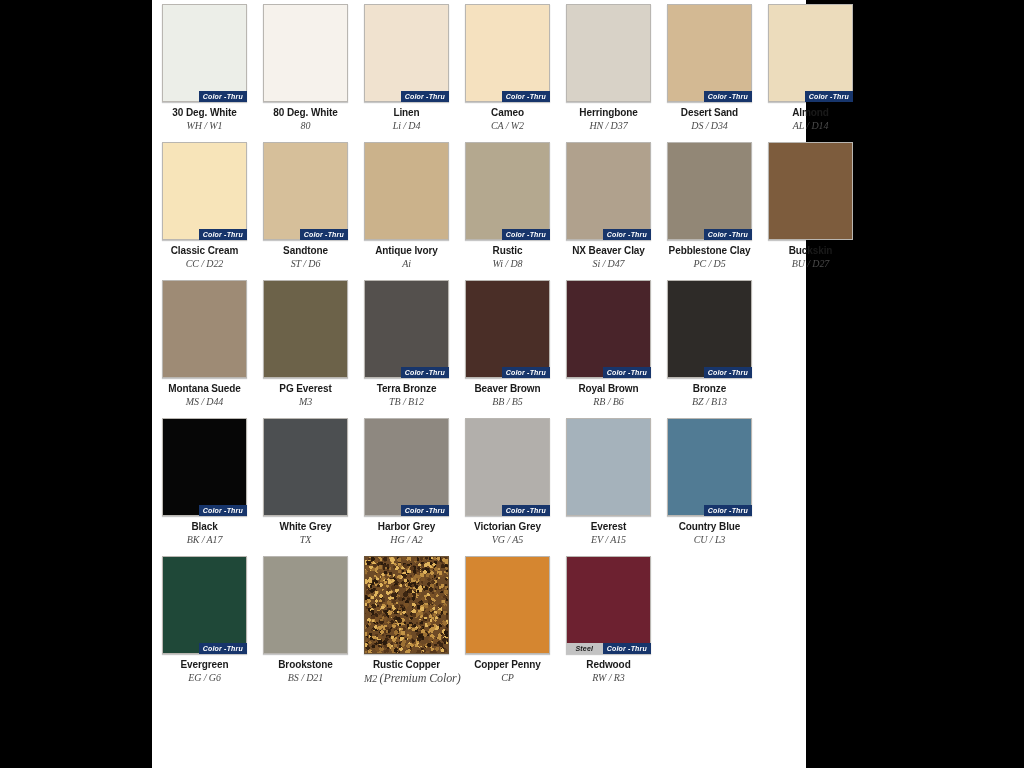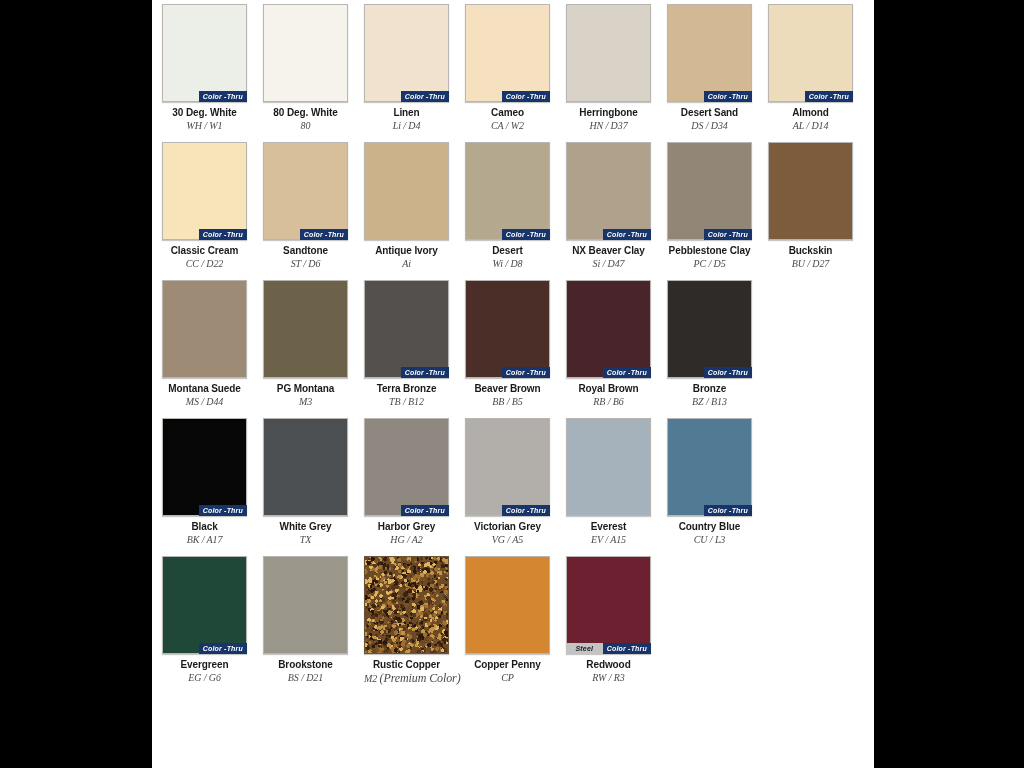--- a/index.html
+++ b/index.html
@@ -16,21 +16,21 @@
   #page {
     position: relative;
     width: 1024px;
     height: 768px;
     background: #000000;
   }
   #canvas {
     position: absolute;
     left: 152px;
     top: 0;
-    width: 722px;
+    width: 654px;
     height: 768px;
     background: #ffffff;
   }
   #grid {
     position: absolute;
     left: 10px;
     top: 4px;
     width: 702px;
   }
   .swatch-row {
@@ -244,21 +244,21 @@
             </div>
           </div>
           <div class="cell">
             <div class="chip-wrap">
               <div class="chip" style="background: rgb(180, 168, 143);"></div>
               <div class="badge-bar">
                 <div class="badge badge-colorthru">Color -Thru</div>
               </div>
             </div>
             <div class="labels">
-              <div class="name">Desert</div>
+              <div class="name">Rustic</div>
               <div class="code">Wi / D8</div>
             </div>
           </div>
           <div class="cell">
             <div class="chip-wrap">
               <div class="chip" style="background: rgb(176, 161, 141);"></div>
               <div class="badge-bar">
                 <div class="badge badge-colorthru">Color -Thru</div>
               </div>
             </div>
@@ -297,21 +297,21 @@
             <div class="labels">
               <div class="name">Montana Suede</div>
               <div class="code">MS / D44</div>
             </div>
           </div>
           <div class="cell">
             <div class="chip-wrap">
               <div class="chip" style="background: rgb(108, 98, 73);"></div>
             </div>
             <div class="labels">
-              <div class="name">PG Montana</div>
+              <div class="name">PG Everest</div>
               <div class="code">M3</div>
             </div>
           </div>
           <div class="cell">
             <div class="chip-wrap">
               <div class="chip" style="background: rgb(84, 80, 77);"></div>
               <div class="badge-bar">
                 <div class="badge badge-colorthru">Color -Thru</div>
               </div>
             </div>

